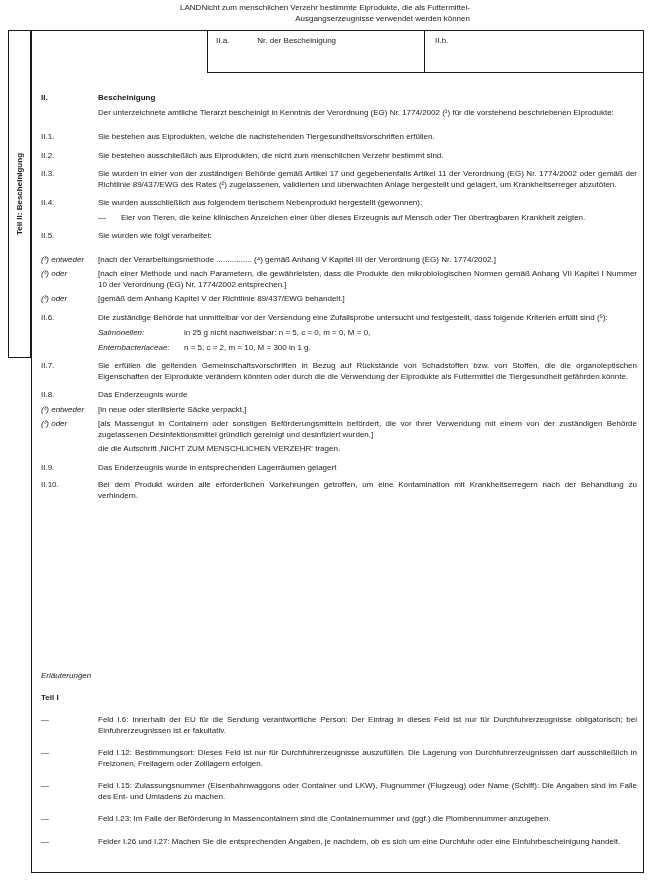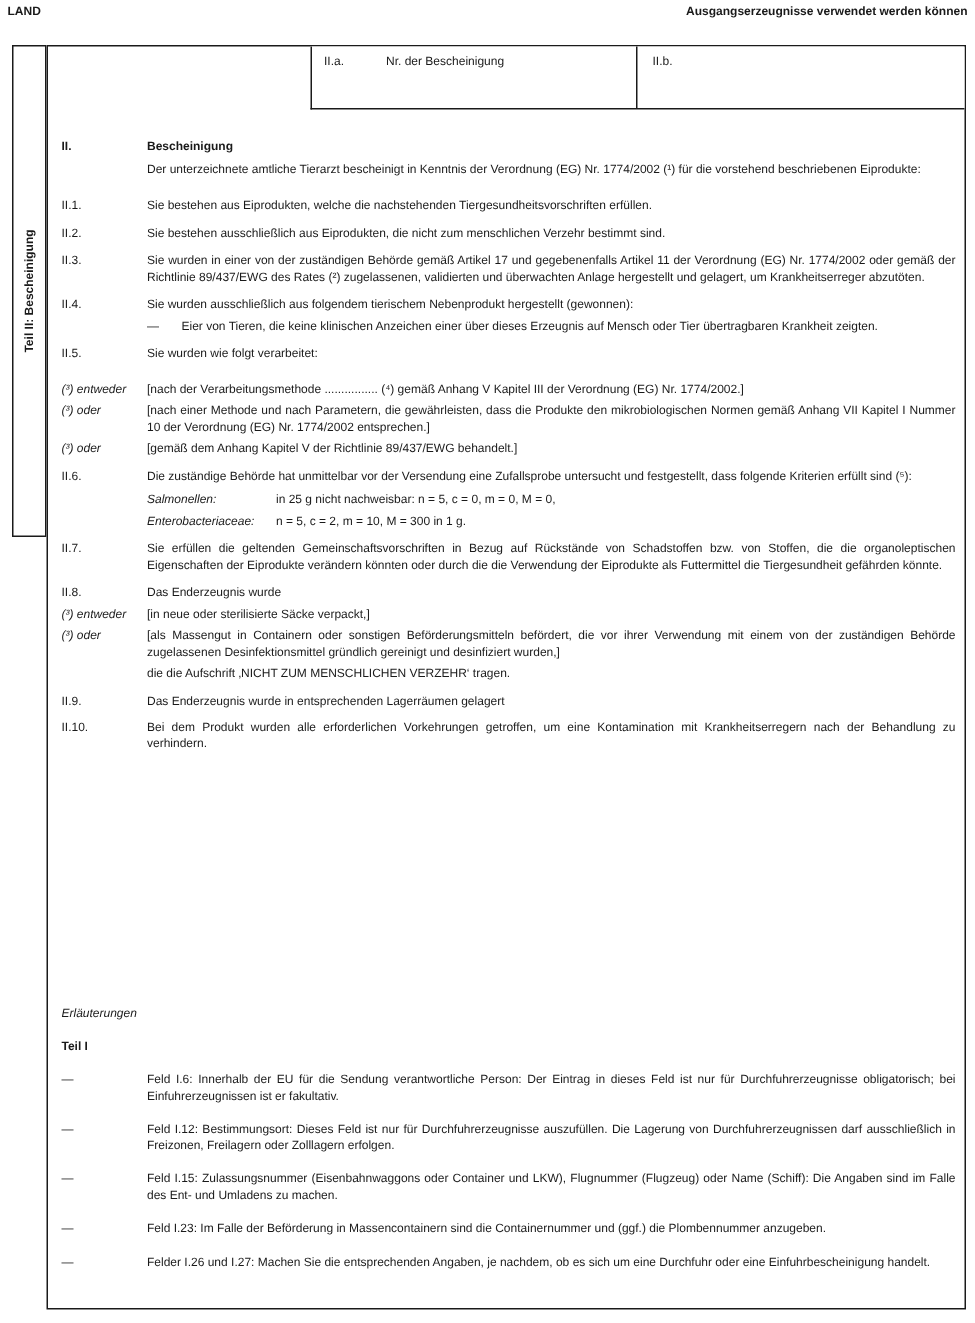--- a/index.html
+++ b/index.html
@@ -15,23 +15,23 @@
     overflow: hidden;
   }
   .bold { font-weight: bold; }
   .italic { font-style: italic; }
 
   
   .page-header {
     position: absolute;
     top: 3px; left: 5px; width: 640px;
     display: flex;
-    justify-content: space-between;
+    justify-content: center;
     align-items: flex-start;
-    font-weight: bold;
+    font-weight: normal;
   }
   .doc-title { text-align: right; }
 
   
   .part-box {
     position: absolute;
     left: 8px; top: 30px;
     width: 21px; height: 326px;
     border: 1px solid #1a1a1a;
     background: #fff;
@@ -102,20 +102,21 @@
   .note-row { margin-bottom: 12px; }
 </style>
 </head>
 <body>
 
 <div class="page">
 
   <div class="page-header">
     <div>LAND</div>
     <div class="doc-title">
+      <div>Nicht zum menschlichen Verzehr bestimmte Eiprodukte, die als Futtermittel-</div>
       <div>Ausgangserzeugnisse verwendet werden können</div>
     </div>
   </div>
 
   <div class="part-box">
     <span>Teil II: Bescheinigung</span>
   </div>
 
   <div class="cert-box">
 

